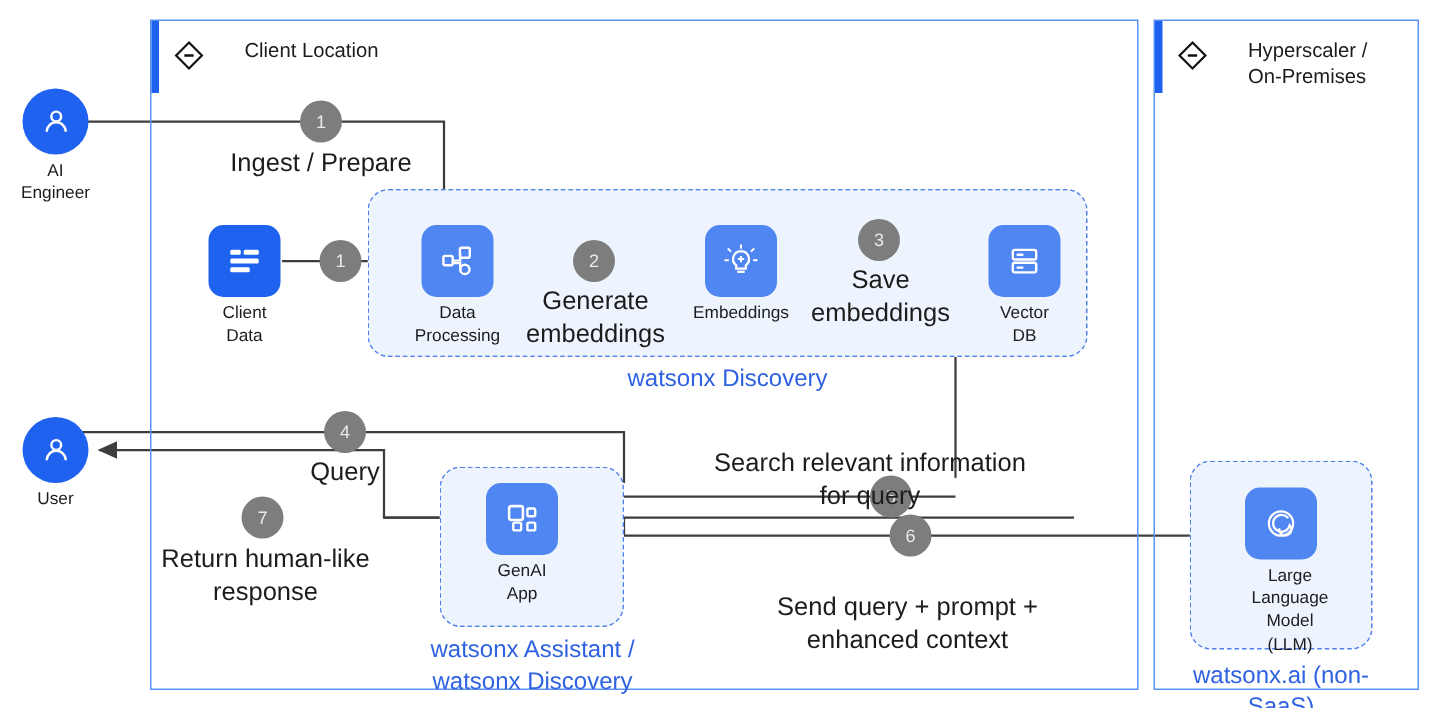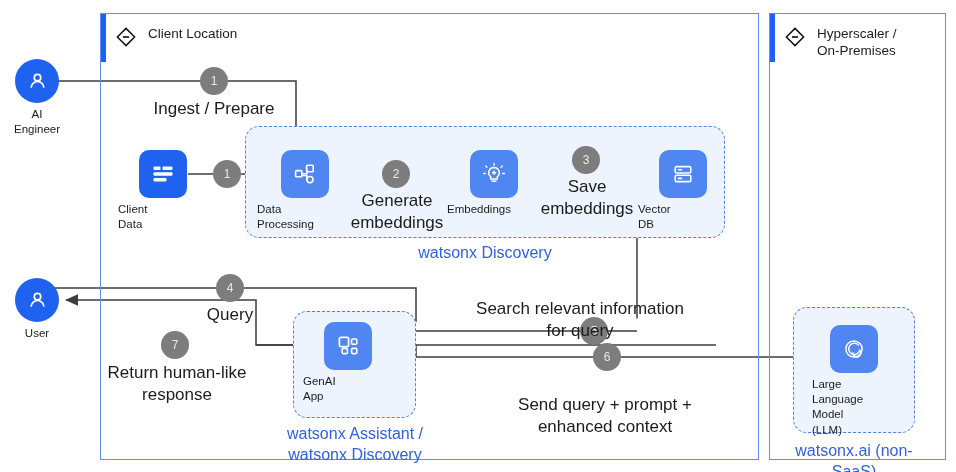--- a/index.html
+++ b/index.html
@@ -4,33 +4,33 @@
 <style>
   html,body{margin:0;padding:0;background:#ffffff;}
   body{font-family:"Liberation Sans","DejaVu Sans",sans-serif;}
   #stage{position:relative;width:956px;height:472px;overflow:hidden;background:#fff;}
   svg#wires{position:absolute;left:0;top:0;width:956px;height:472px;pointer-events:none;}
 
   
   .zone{position:absolute;border:1px solid #5b93f5;background:transparent;box-sizing:border-box;}
   .zone-accent{position:absolute;left:0;top:0;width:5px;height:48px;background:#1f62f0;}
   .zone-head{position:absolute;display:flex;align-items:flex-start;gap:11px;}
-  .zone-title{font-size:13.5px;color:#1c1c1c;line-height:1.28;white-space:pre-line;}
+  .zone-title{font-size:13.5px;color:#1c1c1c;line-height:1.28;white-space:pre-line;margin-left:15px;}
   .dia-icon{width:22px;height:22px;flex:0 0 22px;margin-top:1px;}
 
   
   .dashed{position:absolute;border:1.4px dashed #4f7fe8;border-radius:14px;background:#eef4fe;box-sizing:border-box;}
   .dashed-label{position:absolute;text-align:center;font-size:16px;color:#2f62e0;line-height:1.3;white-space:pre-line;}
 
   
   .node{position:absolute;width:48px;height:48px;border-radius:10px;display:flex;align-items:center;justify-content:center;}
   .node.strong{background:#1f62f0;}
   .node.soft{background:#4f86f2;}
   .node svg{width:28px;height:28px;display:block;}
-  .node-label{position:absolute;text-align:left;font-size:11.5px;color:#1c1c1c;line-height:1.32;white-space:pre-line;}
+  .node-label{position:absolute;text-align:center;font-size:11.5px;color:#1c1c1c;line-height:1.32;white-space:pre-line;}
 
   
   .actor{position:absolute;width:44px;height:44px;border-radius:50%;background:#1f62f0;display:flex;align-items:center;justify-content:center;}
   .actor svg{width:23px;height:23px;}
   .actor-label{position:absolute;text-align:center;font-size:11.5px;color:#1c1c1c;line-height:1.32;white-space:pre-line;}
 
   
   .step{position:absolute;width:28px;height:28px;border-radius:50%;background:#7d7d7d;color:#e9e9e9;
         font-size:12px;display:flex;align-items:center;justify-content:center;}
   .edge-label{position:absolute;text-align:center;font-size:17px;color:#1c1c1c;line-height:1.32;white-space:pre-line;}

